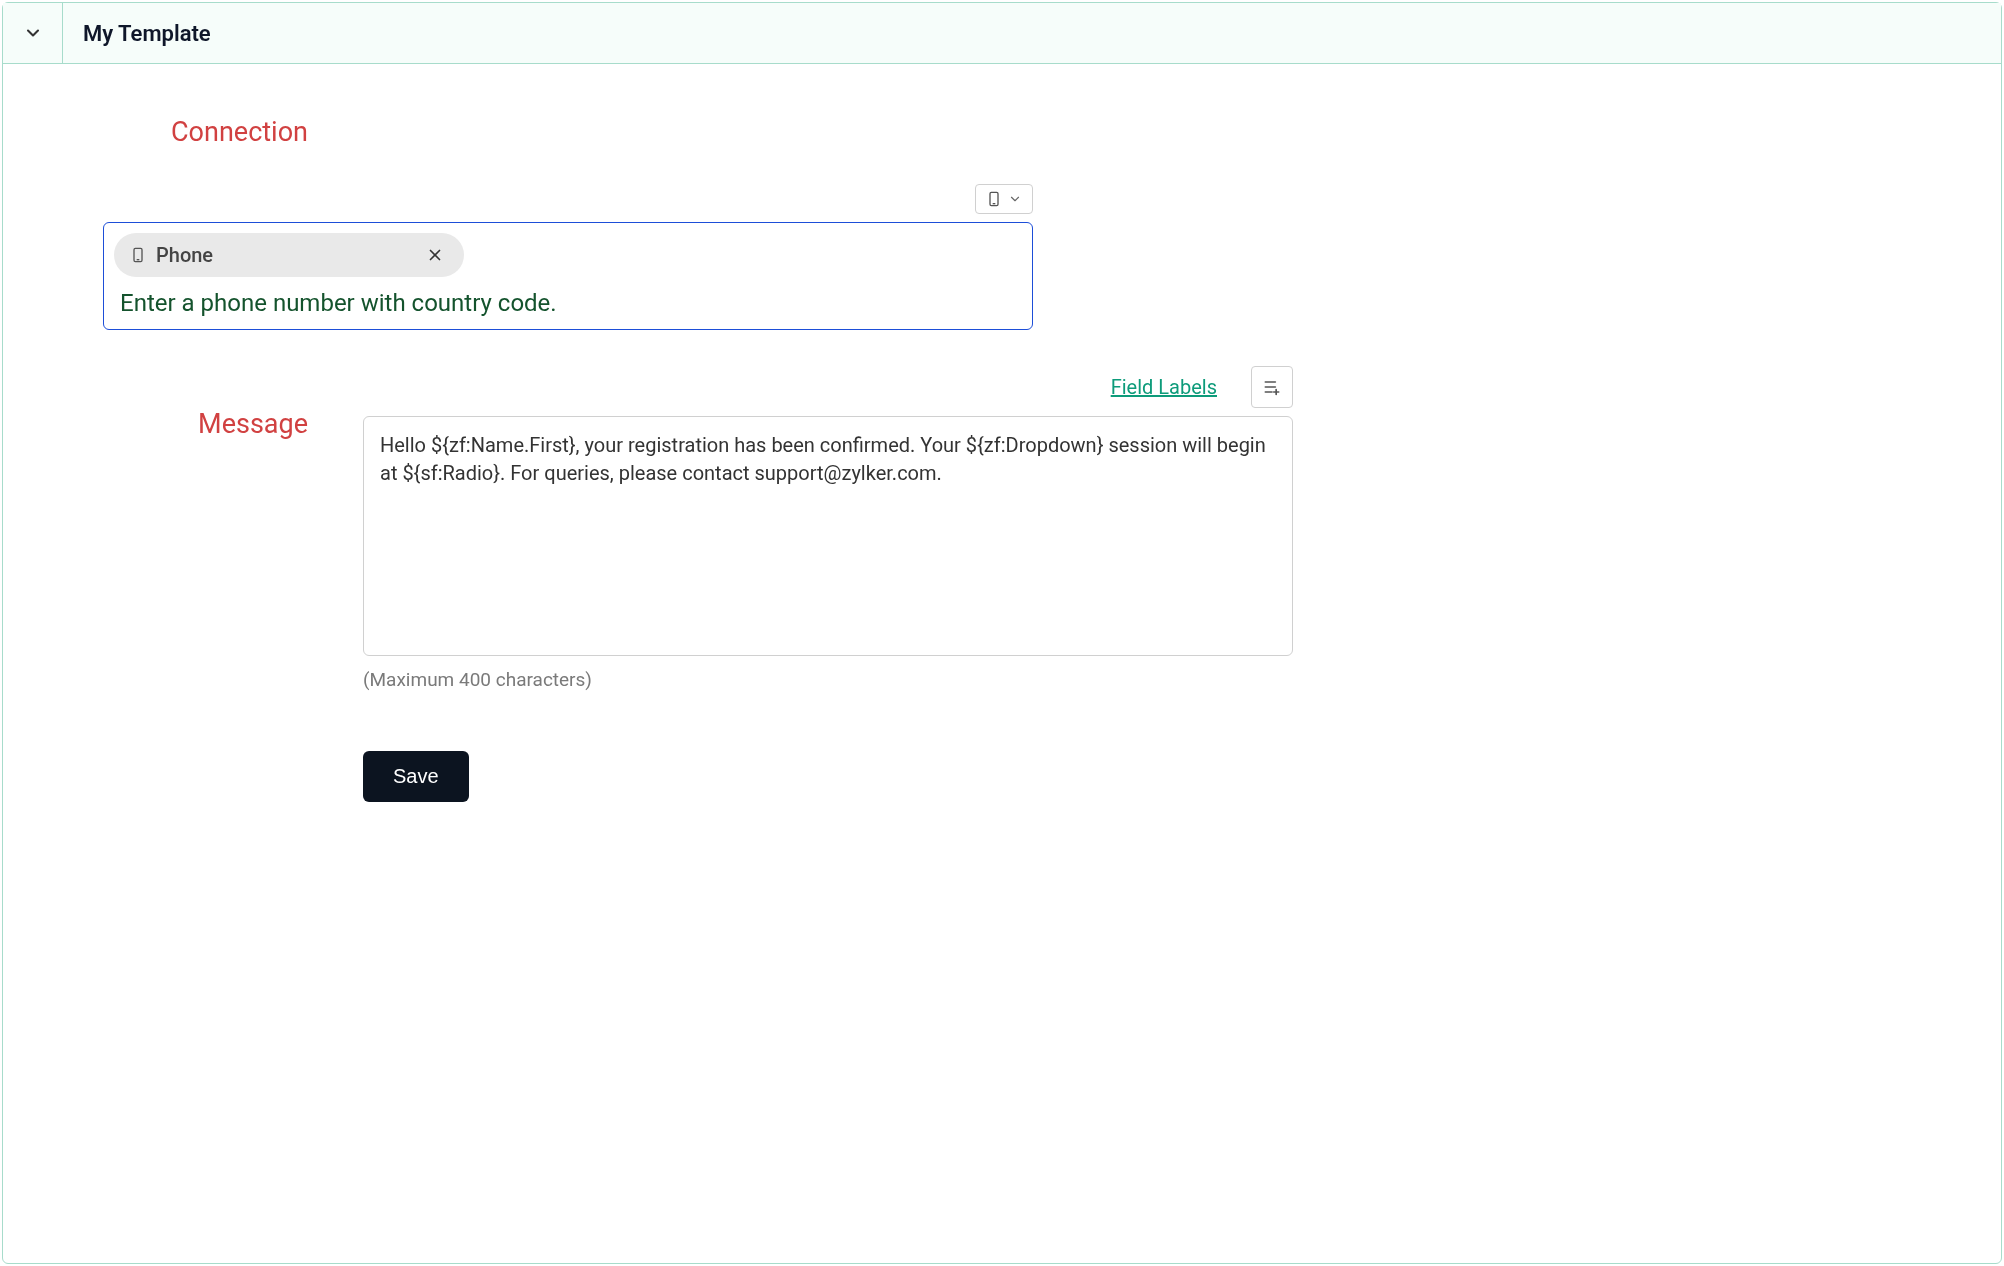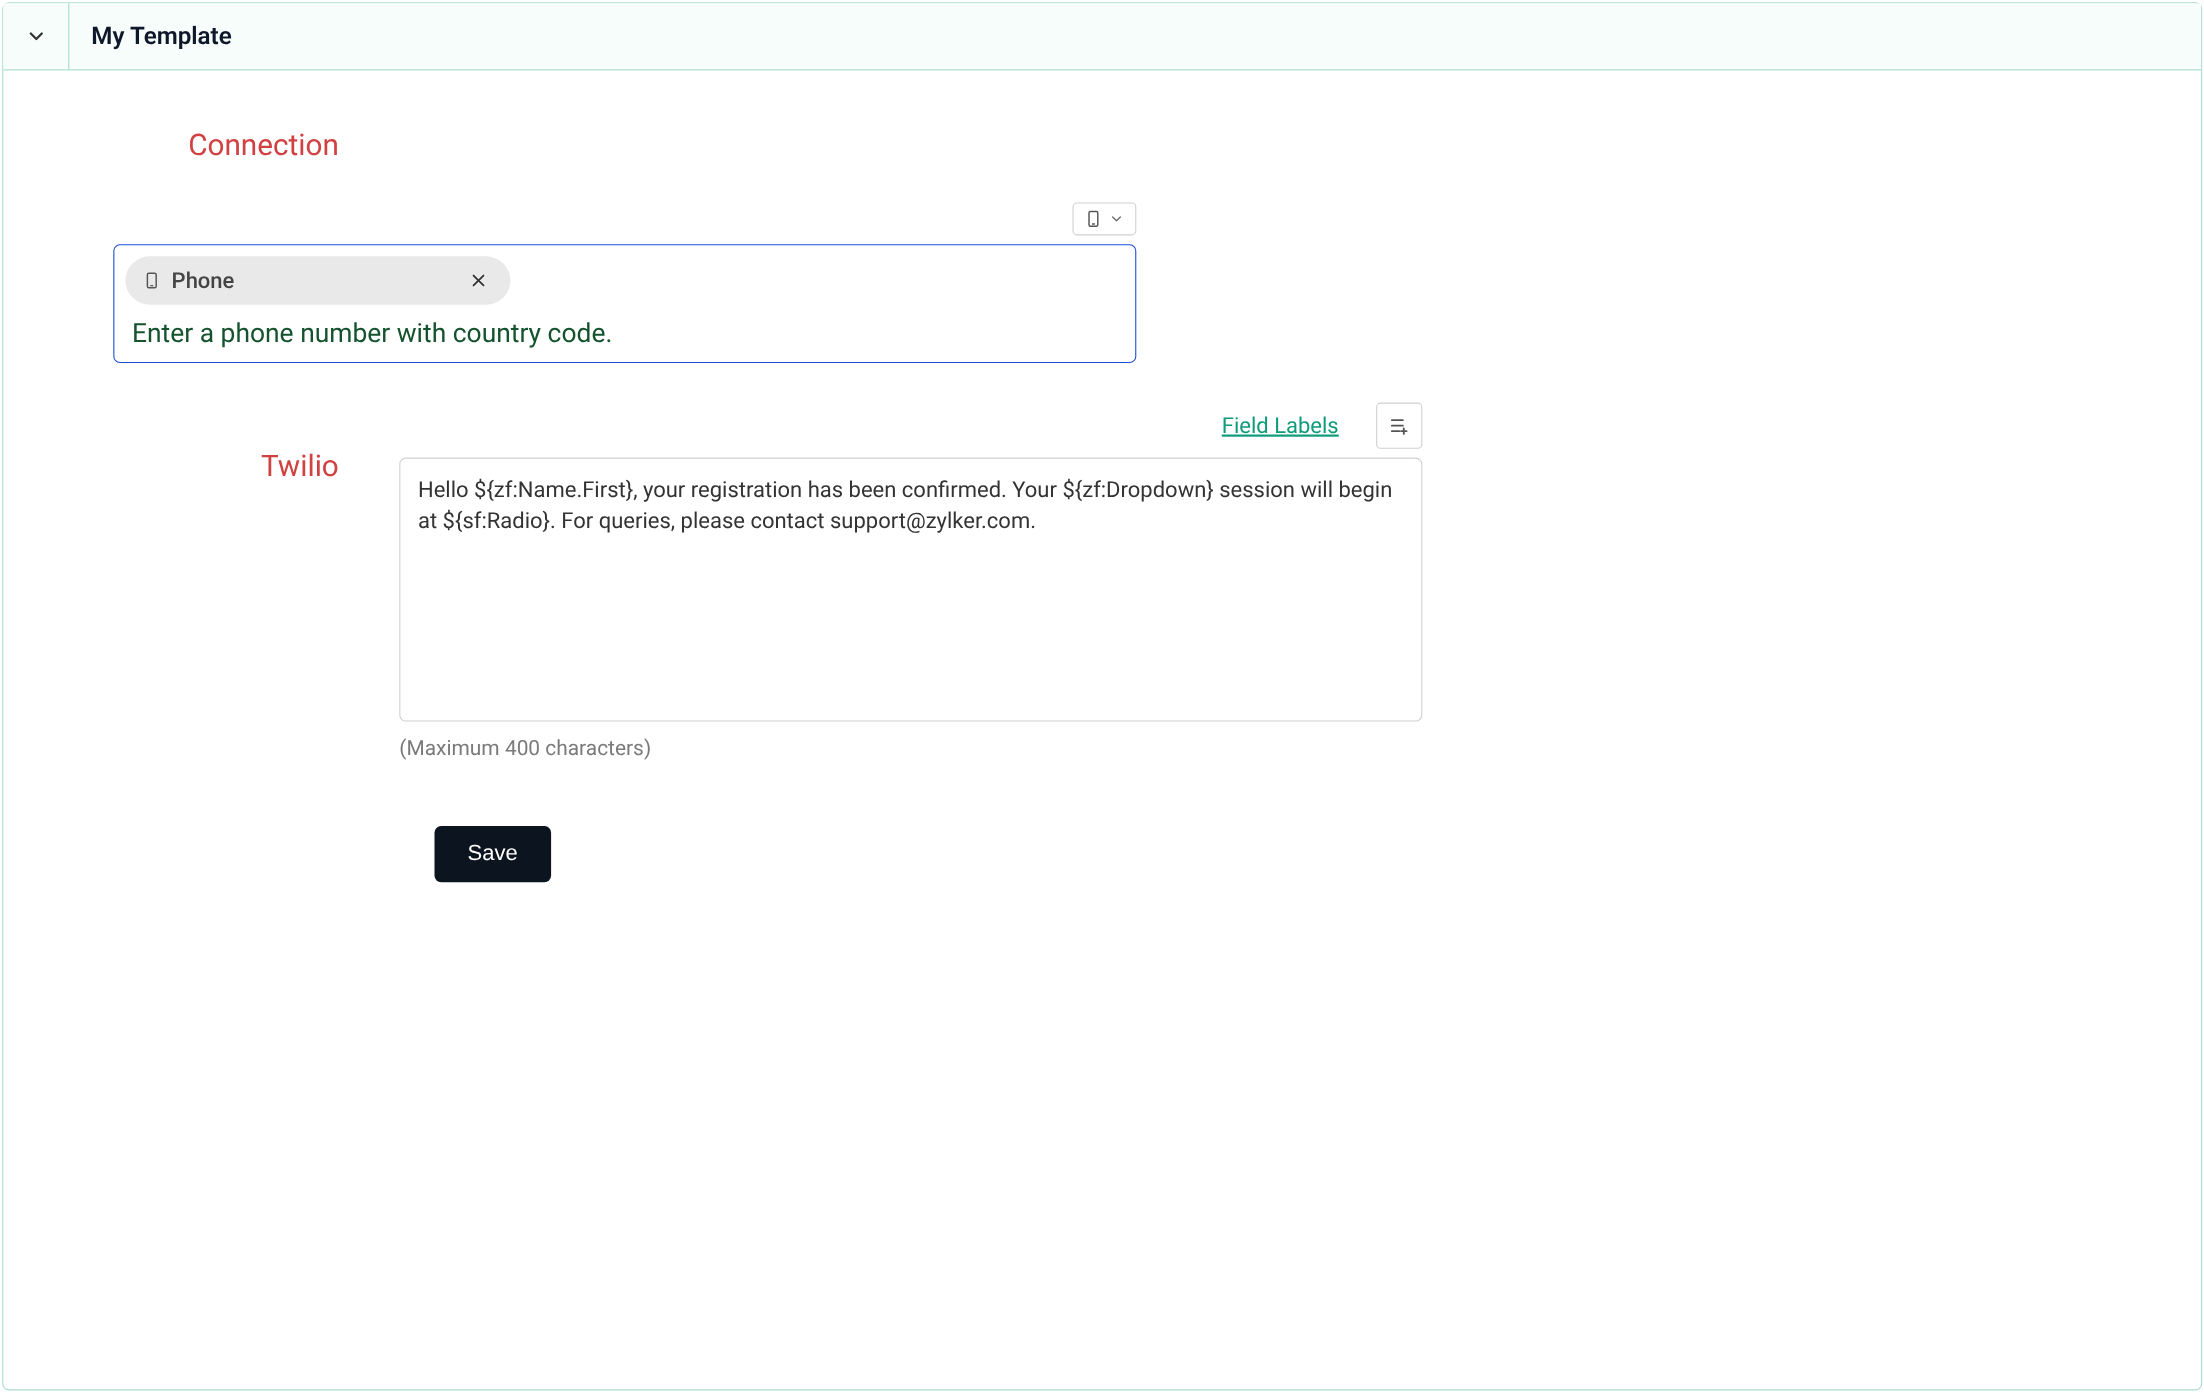--- a/index.html
+++ b/index.html
@@ -22,21 +22,21 @@
 .recipients-box { border: 1px solid #1d4ed8; border-radius: 6px; padding: 10px; }
 .chip { display: inline-flex; align-items: center; background: #e9e9e9; border-radius: 26px; padding: 10px 16px; gap: 10px; max-width: 350px; width: 100%; }
 .chip-text { font-size: 20px; color: #444; font-weight: 500; flex: 1; }
 .chip-close { cursor: pointer; padding: 0 4px; }
 .placeholder { font-size: 24px; color: #14532d; padding: 12px 6px 2px 6px; }
 .msg-toolbar { display: flex; justify-content: flex-end; align-items: center; gap: 34px; margin-bottom: 8px; }
 .field-labels-link { color: #0d9b7a; font-size: 20px; text-decoration: underline; cursor: pointer; }
 .icon-btn { border: 1px solid #d0d0d0; border-radius: 4px; width: 42px; height: 42px; display: flex; align-items: center; justify-content: center; cursor: pointer; background: #fff; }
 .textarea { width: 100%; border: 1px solid #d0d0d0; border-radius: 6px; padding: 14px 16px; font-size: 20px; color: #333; font-family: inherit; resize: none; height: 240px; line-height: 1.4; }
 .hint { font-size: 19px; color: #7a7a7a; margin-top: 8px; }
-.save-btn { background: #0c1420; color: #fff; border: none; border-radius: 6px; padding: 14px 30px; font-size: 20px; cursor: pointer; margin-top: 60px; margin-left: 32px; }
+.save-btn { background: #0c1420; color: #fff; border: none; border-radius: 6px; padding: 14px 30px; font-size: 20px; cursor: pointer; margin-top: 60px; }
 .row-label-recipients { padding-top: 42px; }
 .row-label-message { padding-top: 42px; }
 svg { display: block; }
 </style>
 </head>
 <body>
 
 <div class="outer">
   <div class="header">
     <div class="chevron-box">
@@ -78,21 +78,21 @@
                   <line x1="18" y1="6" x2="6" y2="18"></line>
                 </svg>
             </span>
           </div>
           <div class="placeholder">Enter a phone number with country code.</div>
         </div>
       </div>
     </div>
 
     <div class="row">
-      <div class="label row-label-message">Twilio</div>
+      <div class="label row-label-message">Message</div>
       <div class="field">
         <div class="msg-toolbar">
           <a class="field-labels-link">Field Labels</a>
           <div class="icon-btn">
             <svg width="20" height="20" viewBox="0 0 24 24" fill="none" stroke="#555" stroke-width="2" stroke-linecap="round">
                 <line x1="4" y1="6" x2="16" y2="6"></line>
                 <line x1="4" y1="12" x2="16" y2="12"></line>
                 <line x1="4" y1="18" x2="12" y2="18"></line>
                 <line x1="17" y1="15" x2="17" y2="21"></line>
                 <line x1="14" y1="18" x2="20" y2="18"></line>

